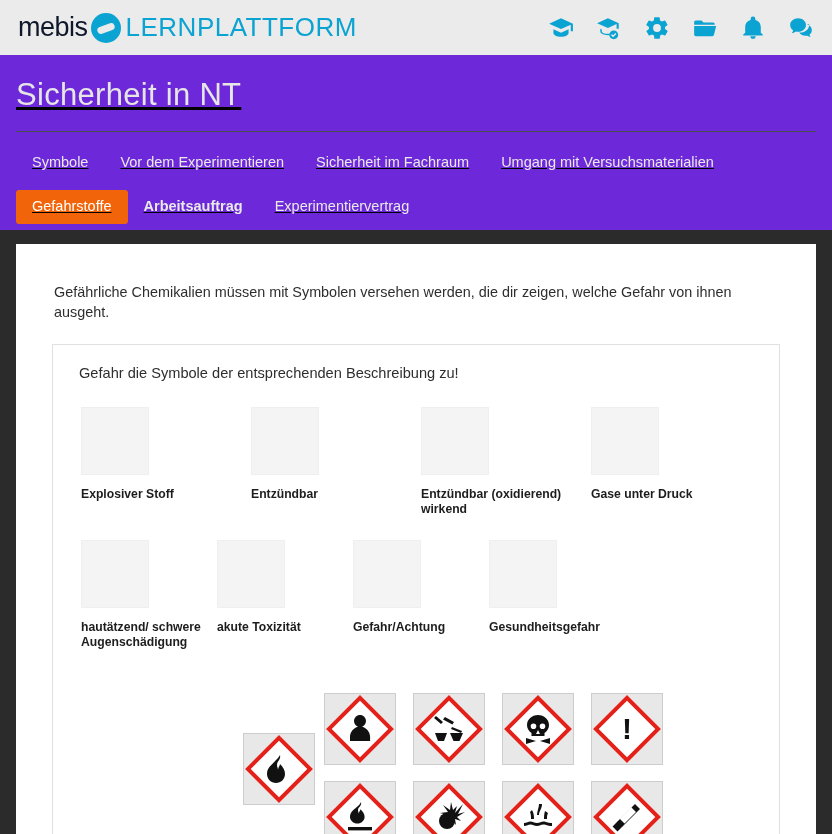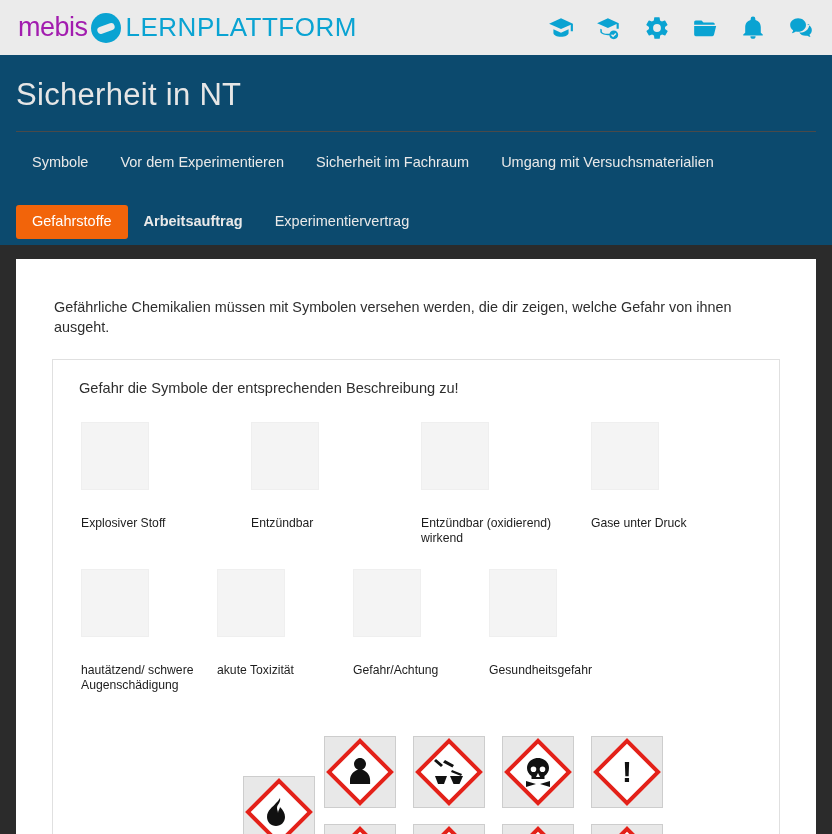--- a/index.html
+++ b/index.html
@@ -20,21 +20,21 @@
     padding: 0 18px;
     position: relative;
   }
   .brand {
     display: flex;
     align-items: center;
     gap: 0;
   }
   .brand-mebis {
     font-size: 27px;
-    color: #a21caf;
+    color: #0f172a;
     letter-spacing: -0.5px;
     font-weight: 400;
   }
   .brand-swoosh {
     width: 30px; height: 30px;
     margin: 0 5px 0 3px;
     background: #0aa3d2;
     border-radius: 50%;
     position: relative;
     display: inline-block;
@@ -58,22 +58,23 @@
     display: flex;
     align-items: center;
     gap: 22px;
     color: #0aa3d2;
   }
   .topicons .ti { width: 26px; height: 26px; display: block; }
   .topicons .ti svg { width: 26px; height: 26px; fill: #0aa3d2; display: block; }
 
   
   .page-head {
-    background: #0c4a6e;
+    background: #6d28d9;
     padding: 22px 16px 0 16px;
+    text-decoration: underline;
   }
   .page-title {
     color: #e6e6e6;
     font-size: 31px;
     font-weight: 300;
     letter-spacing: 0.3px;
     margin: 0 0 18px 0;
   }
   .divider {
     border-top: 1px solid #4a4a4a;
@@ -82,21 +83,21 @@
 
   
   .tabs-wrap {
     padding: 14px 0 6px 0;
   }
   .tabrow {
     display: flex;
     align-items: center;
     flex-wrap: nowrap;
   }
-  .tabrow.row2 { margin-top: 25px; }
+  .tabrow.row2 { margin-top: 10px; }
   .tab {
     color: #e9e9e9;
     font-size: 14.5px;
     padding: 9px 16px;
     white-space: nowrap;
     cursor: pointer;
     line-height: 1.1;
   }
   .tab.active {
     background: #f2640a;
@@ -138,23 +139,23 @@
     row-gap: 16px;
     margin: 0 0 0 10px;
   }
   .zone-cell { }
   .dropbox {
     width: 68px; height: 68px;
     background: #f4f4f4;
     border: 1px solid #efefef;
   }
   .zone-label {
-    margin-top: 26px;
+    margin-top: 12px;
     font-size: 12.2px;
-    font-weight: normal;
+    font-weight: bold;
     color: #1d1d1d;
     line-height: 1.25;
     max-width: 150px;
   }
   .zones.row2 { margin-top: 22px; }
 
   
   .tiles-area {
     margin: 38px 0 0 0;
     position: relative;

